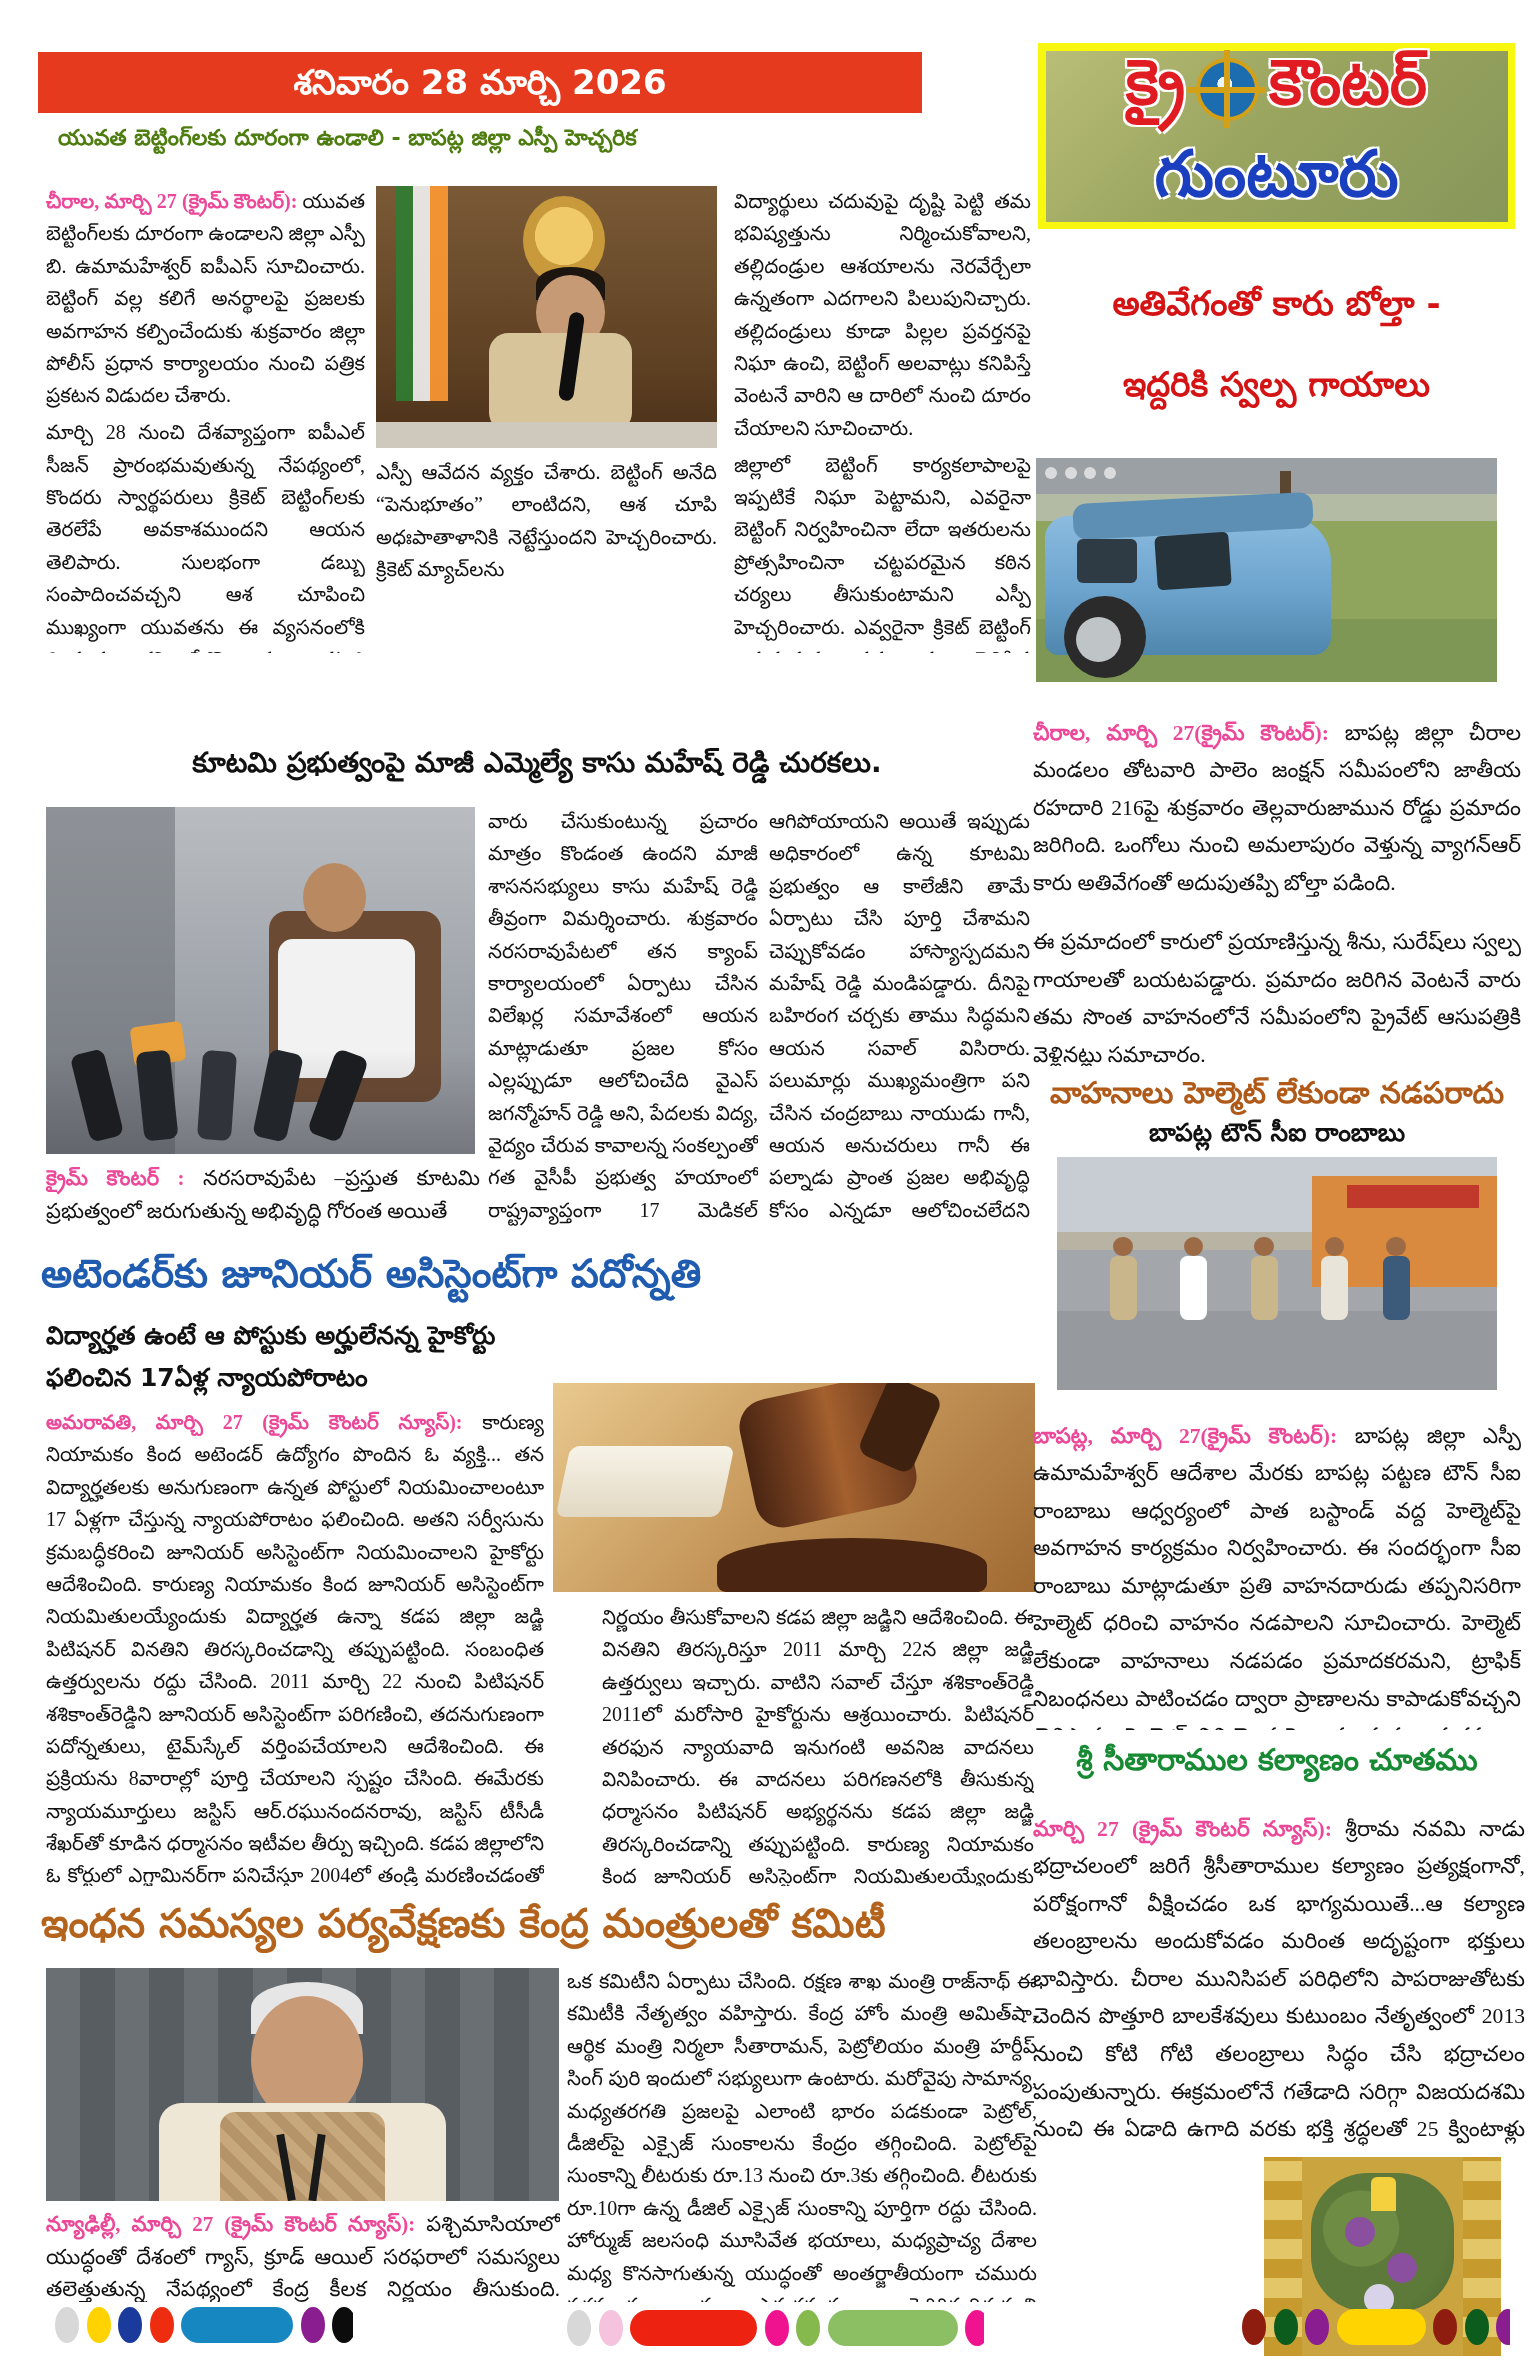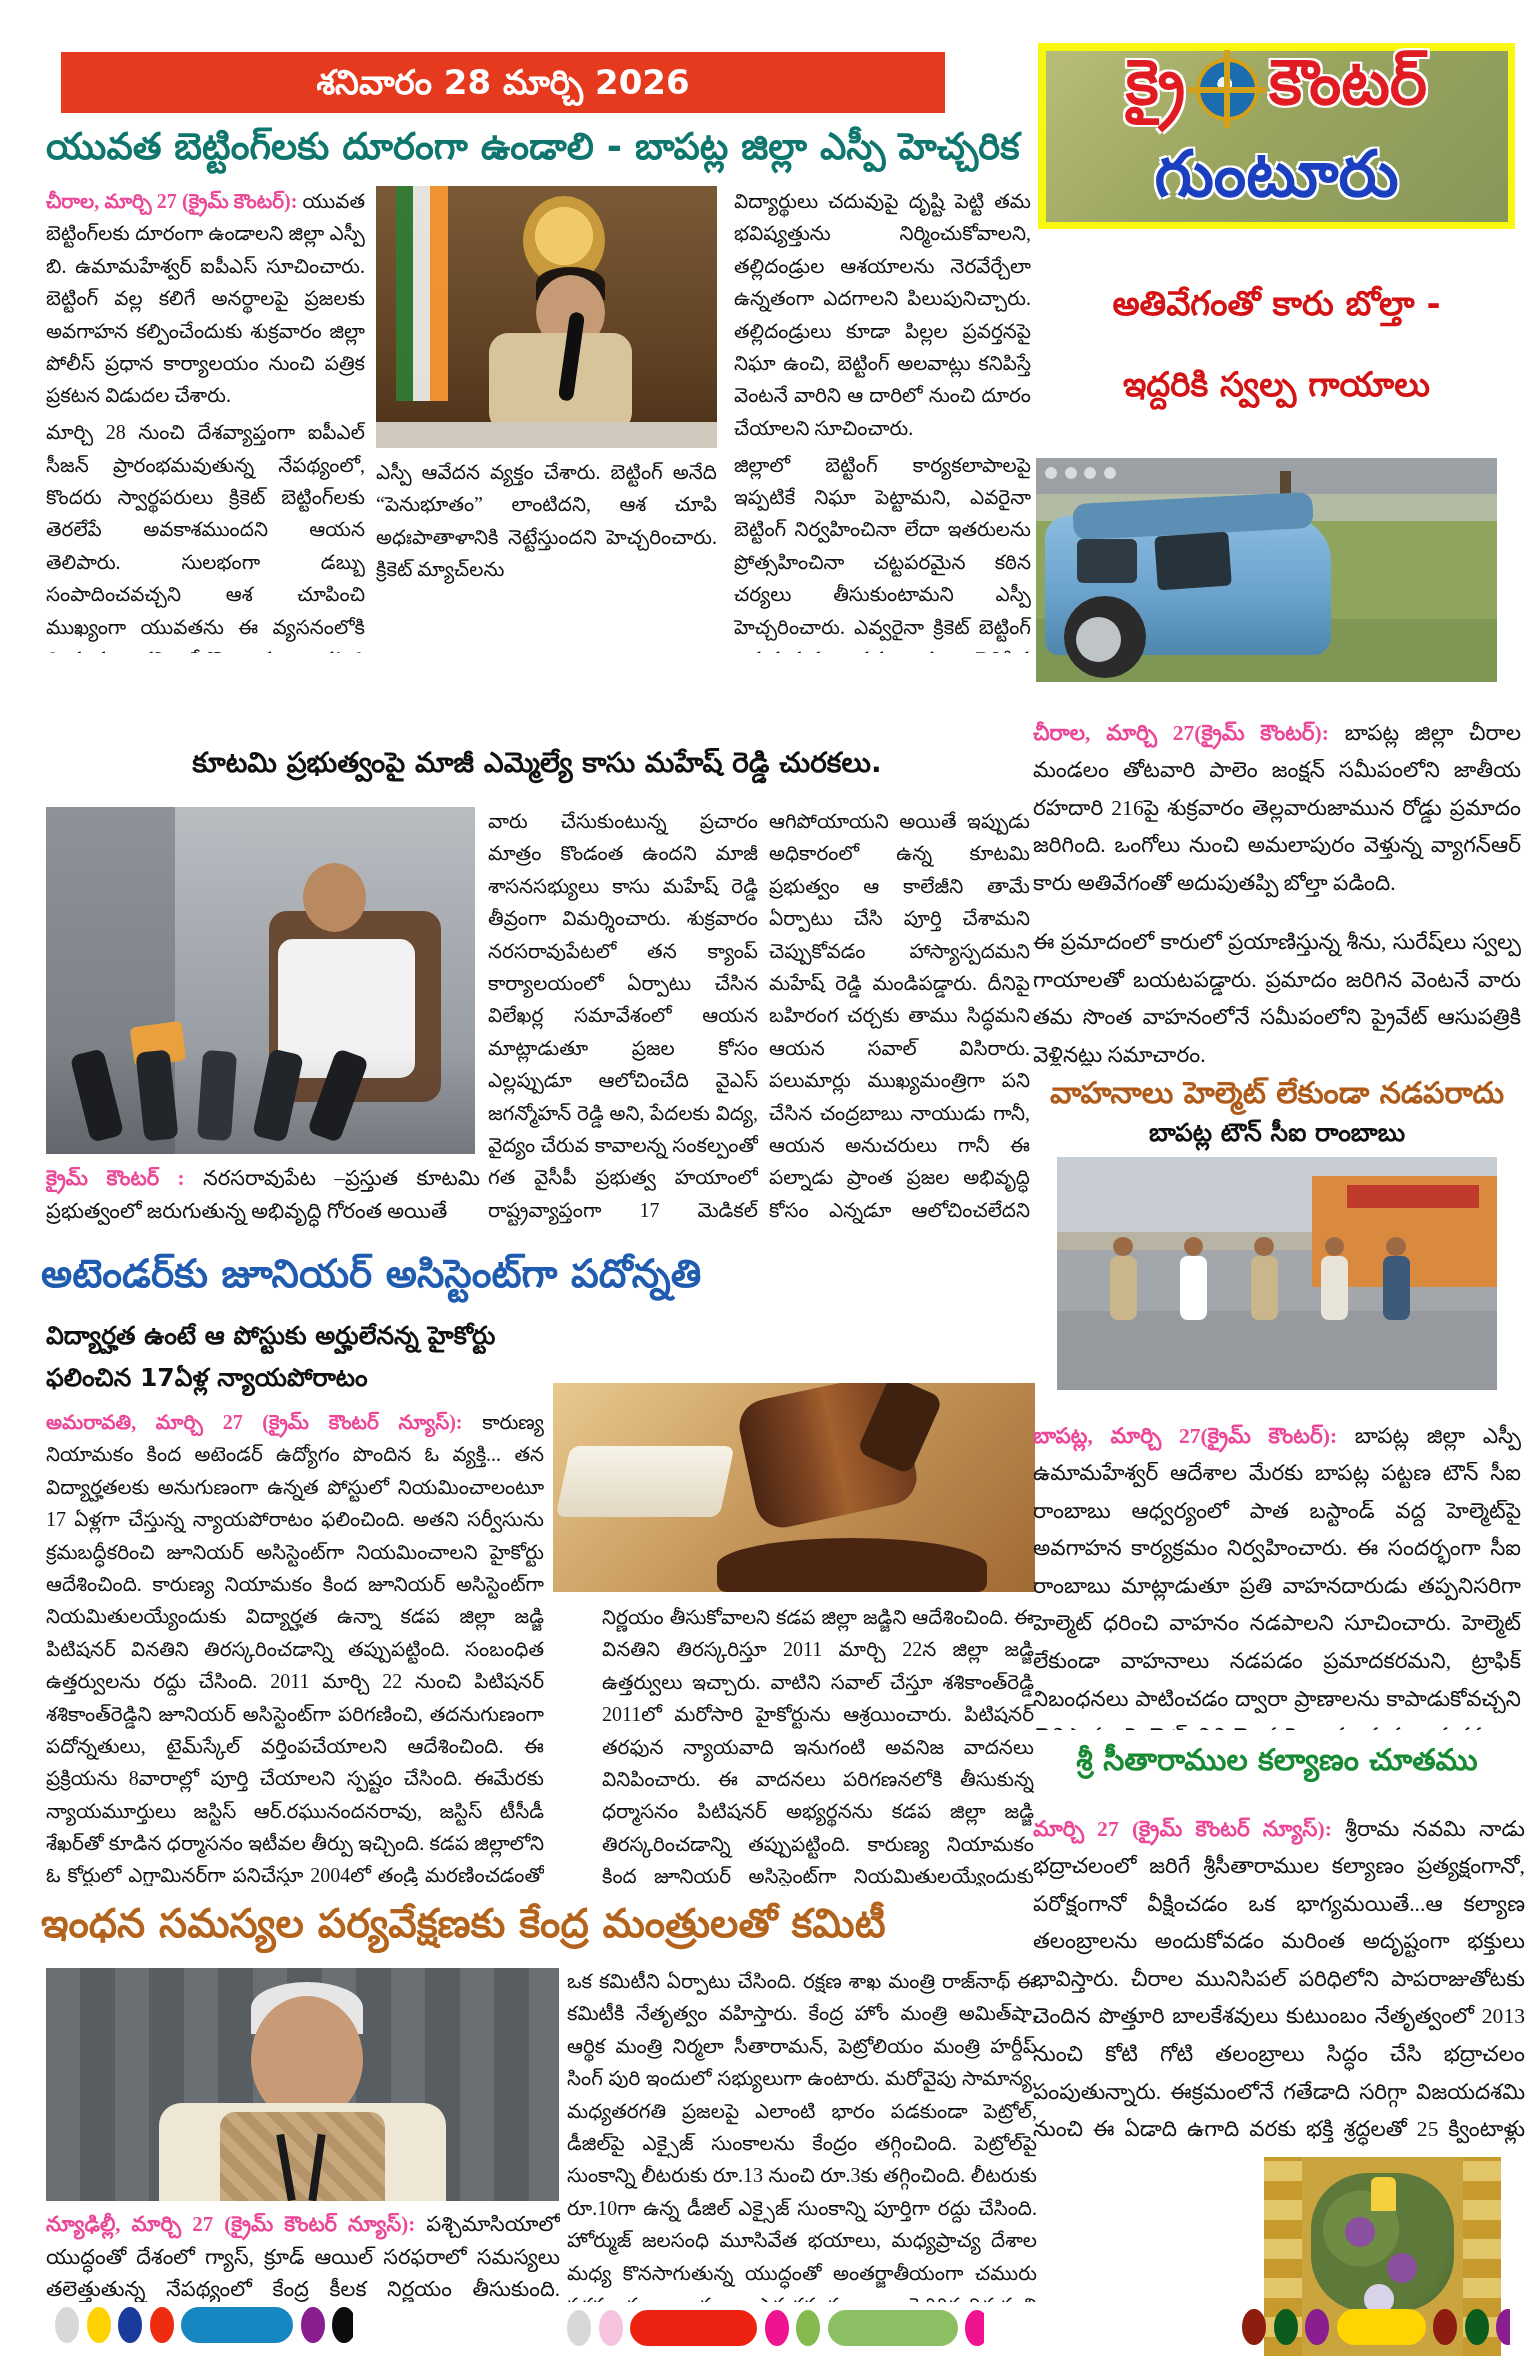--- a/index.html
+++ b/index.html
@@ -17,21 +17,21 @@
              text-shadow:-2.2px -2.2px 0 #fff,2.2px -2.2px 0 #fff,-2.2px 2.2px 0 #fff,2.2px 2.2px 0 #fff;}
   .brand-city{color:#1a3fbf;font-weight:bold;font-size:64px;font-family:"DejaVu Sans",sans-serif;
              text-shadow:-2.2px -2.2px 0 #fff,2.2px -2.2px 0 #fff,-2.2px 2.2px 0 #fff,2.2px 2.2px 0 #fff;margin-top:3px;}
   .crosshair{width:63px;height:63px;border-radius:50%;position:relative;flex:0 0 auto;
              background:radial-gradient(circle at 45% 40%,#e8f4ff 0 16%,#1c6db0 17% 72%,#0d4d85 100%);
              border:4.5px solid #d4a017;box-sizing:border-box;}
   .crosshair .v,.crosshair .h{position:absolute;background:#d4a017;}
   .crosshair .v{left:50%;top:-12px;width:6px;height:78px;margin-left:-3px;}
   .crosshair .h{top:50%;left:-12px;height:6px;width:78px;margin-top:-3px;}
   
-  .h-black{font-weight:bold;font-size:37px;color:#0f766e;font-family:"DejaVu Sans",sans-serif;}
+  .h-black{font-weight:bold;font-size:22px;color:#4d7c0f;font-family:"DejaVu Sans",sans-serif;margin-left:12px;}
   .h-red{font-weight:bold;font-size:42px;color:#d11a1c;font-family:"DejaVu Sans",sans-serif;}
   .h-red-side{font-weight:bold;font-size:34px;color:#d41414;text-align:center;font-family:"DejaVu Sans",sans-serif;}
   .h-blue{font-weight:bold;font-size:39px;color:#1f5cb0;font-family:"DejaVu Sans",sans-serif;}
   .h-brown{font-weight:bold;font-size:40px;color:#b4631c;font-family:"DejaVu Sans",sans-serif;}
   .h-brown-side{font-weight:bold;font-size:30px;color:#b05a1a;text-align:center;font-family:"DejaVu Sans",sans-serif;}
   .h-green{font-weight:bold;font-size:30px;color:#178a33;text-align:center;font-family:"DejaVu Sans",sans-serif;}
   .subhead{font-weight:bold;font-size:28px;color:#111;text-align:center;font-family:"DejaVu Sans",sans-serif;}
   .subhead-left{font-weight:bold;font-size:25px;color:#111;font-family:"DejaVu Sans",sans-serif;}
   
   .body{font-size:20px;line-height:1.62;text-align:justify;}
@@ -115,21 +115,21 @@
   
   .dots{display:flex;align-items:center;gap:7.5px;}
   .dot{display:inline-block;width:24px;height:36px;border-radius:50%;flex:0 0 auto;}
   .dot.pill{border-radius:19.4px;}
 </style>
 </head>
 <body>
 
 <div id="page">
 
-  <div class="abs datebar" style="left:61px;top:52px;width:884px;height:61px;">శనివారం  28 మార్చి 2026</div>
+  <div class="abs datebar" style="left:38px;top:52px;width:884px;height:61px;">శనివారం  28 మార్చి 2026</div>
 
   <div class="abs masthead" style="left:1038px;top:43px;width:477px;height:186px;">
     <div class="mast-inner">
       <div class="brandrow">
         <span class="brand-red">క్రై</span>
         <span class="crosshair">
             <span class="v"></span>
             <span class="h"></span>
           </span>
         <span class="brand-red">కౌంటర్</span>

